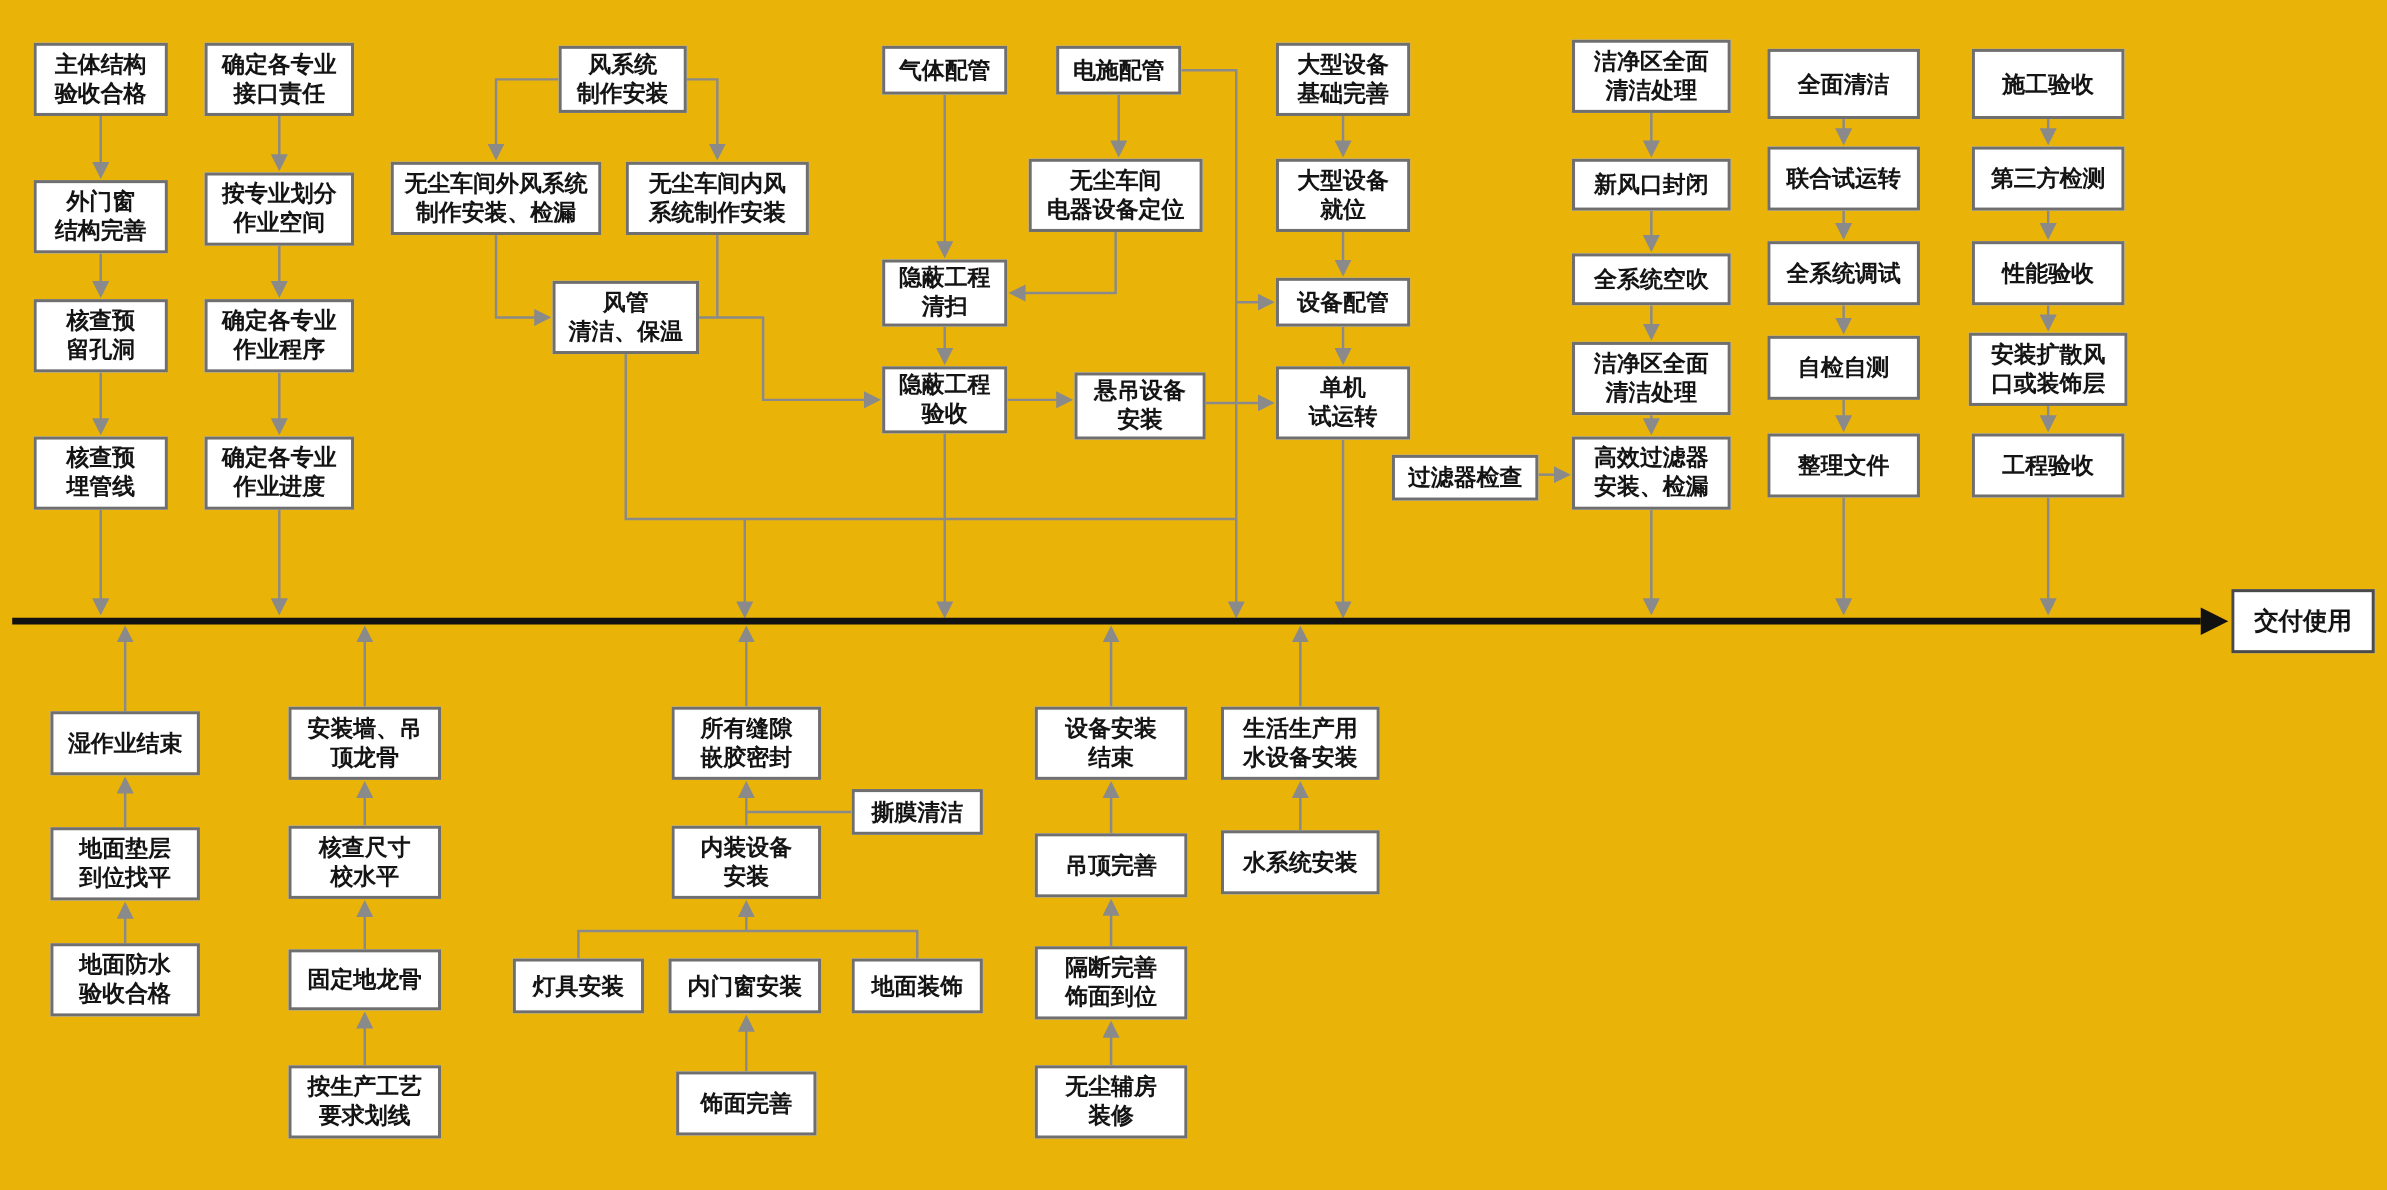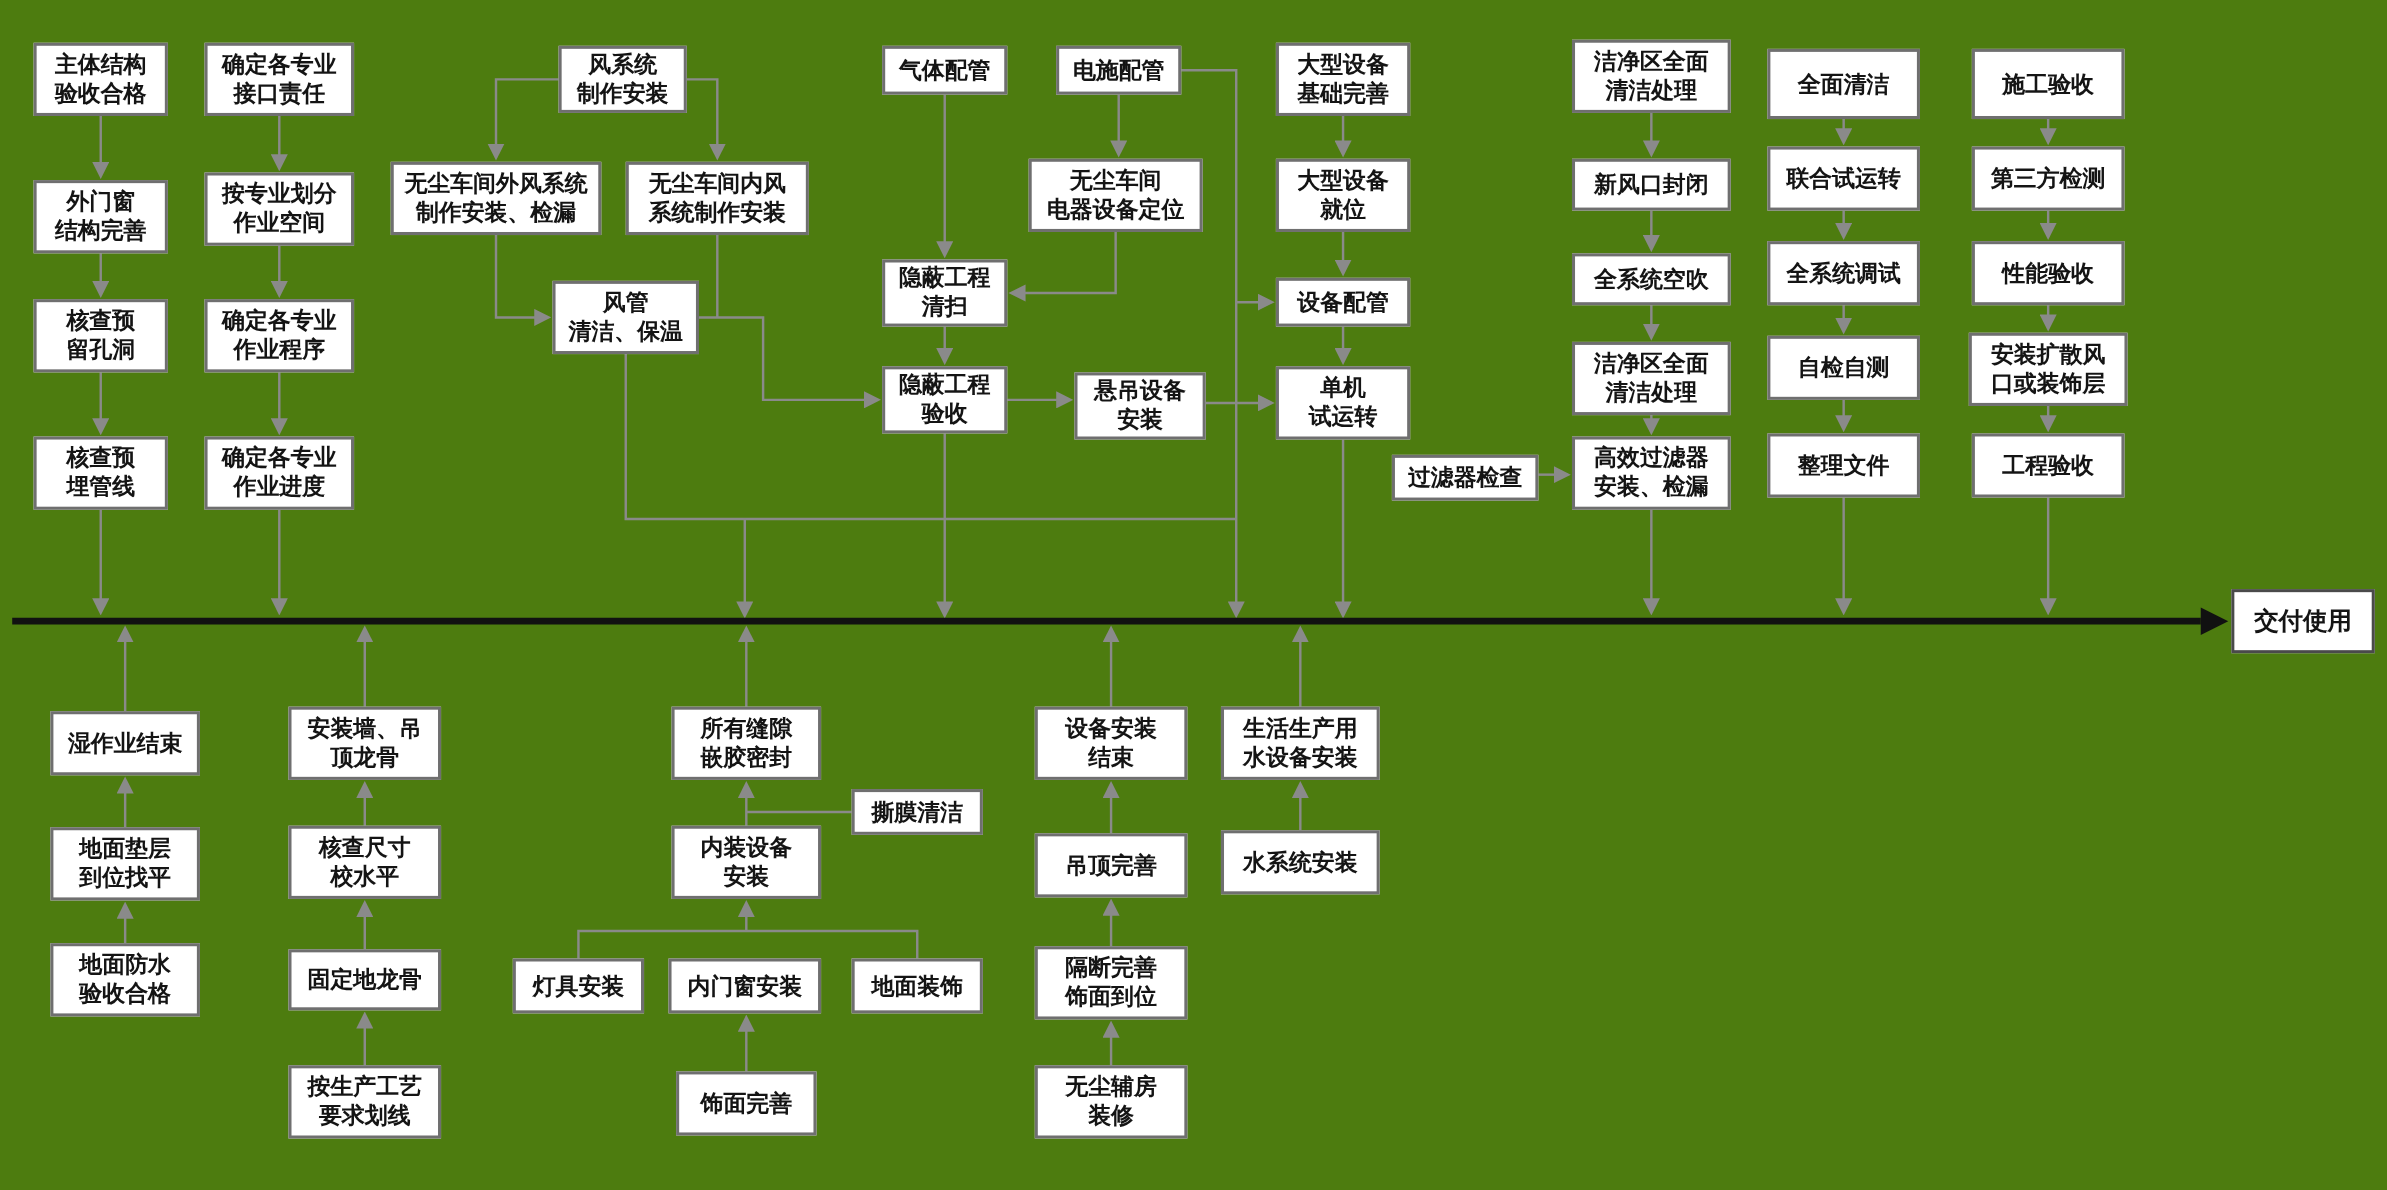--- a/index.html
+++ b/index.html
@@ -1,16 +1,16 @@
 <!DOCTYPE html>
 <html><head>
 <meta charset="utf-8">
 <style>
   html,body{margin:0;padding:0;background:#fff;}
-  #canvas{position:relative;width:2387px;height:1190px;overflow:hidden;background:#4d7c0f;}
+  #canvas{position:relative;width:2387px;height:1190px;overflow:hidden;background:#eab308;}
   #design{position:absolute;left:0;top:0;width:1564px;height:780px;transform:scale(1.5262);transform-origin:0 0;}
   .wires{position:absolute;left:0;top:0;}
   .node{
     position:absolute;box-sizing:border-box;border:2px solid #6f6f6f;background:#fff;
     display:flex;align-items:center;justify-content:center;text-align:center;
     white-space:pre-line;color:#141414;
     font-family:"Liberation Sans","DejaVu Sans",sans-serif;font-weight:bold;font-size:15px;line-height:1.25;
   }
   .node.final{border-color:#4a4a4a;font-size:16px;}
 </style>

